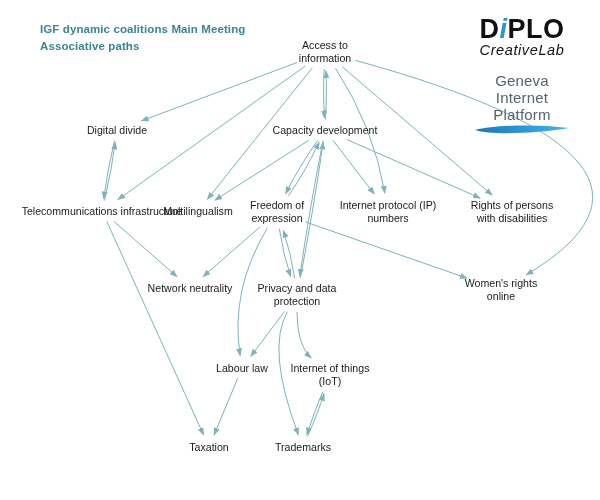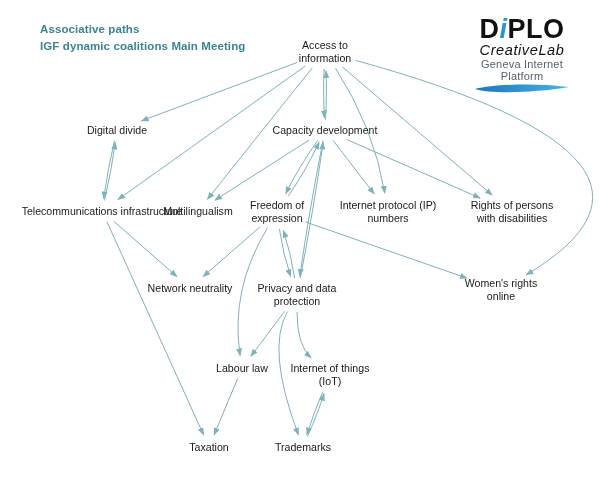--- a/index.html
+++ b/index.html
@@ -5,32 +5,32 @@
   html,body{margin:0;padding:0;background:#ffffff;}
   #stage{position:relative;width:600px;height:500px;background:#ffffff;overflow:hidden;
          font-family:"Liberation Sans",sans-serif;}
   #graph-svg{position:absolute;left:0;top:0;}
   .page-title{position:absolute;left:40px;top:21px;font-size:11.5px;font-weight:bold;
               line-height:17px;letter-spacing:.1px;}
   .logo{position:absolute;right:30px;top:16px;width:96px;text-align:center;}
   .brand{font-weight:800;font-size:27px;letter-spacing:.5px;color:#111;line-height:26px;}
   .brand .i-accent{font-style:italic;font-weight:800;}
   .creative{font-size:14.5px;color:#111;letter-spacing:.6px;margin-top:0px;font-style:italic;}
-  .gip{font-size:11px;color:#55636f;letter-spacing:.2px;}
+  .gip{font-size:15px;color:#55636f;margin-top:14px;letter-spacing:.2px;}
   .swoosh{margin-top:2px;display:block;}
   .node-label{font-size:10.6px;fill:#1a1a1a;}
 </style>
 </head>
 <body>
 
 <div id="stage">
 
   <div class="page-title" style="color: rgb(59, 133, 145);">
+    <div>IGF dynamic coalitions Main Meeting</div>
     <div>Associative paths</div>
-    <div>IGF dynamic coalitions Main Meeting</div>
   </div>
 
   <svg id="graph-svg" width="600" height="500">
     <defs>
       <marker id="arrow" markerWidth="8" markerHeight="6" refX="7" refY="3" orient="auto" markerUnits="userSpaceOnUse">
         <path d="M0,0 L8,3 L0,6 Z" id="arrow-shape" fill="#7fb2ba"></path>
       </marker>
     </defs>
     <g id="edges-layer">
         <path d="M297.3,62.4 L141.6,120.8" fill="none" stroke="#7fb2ba" stroke-width="1" marker-end="url(#arrow)"></path>

